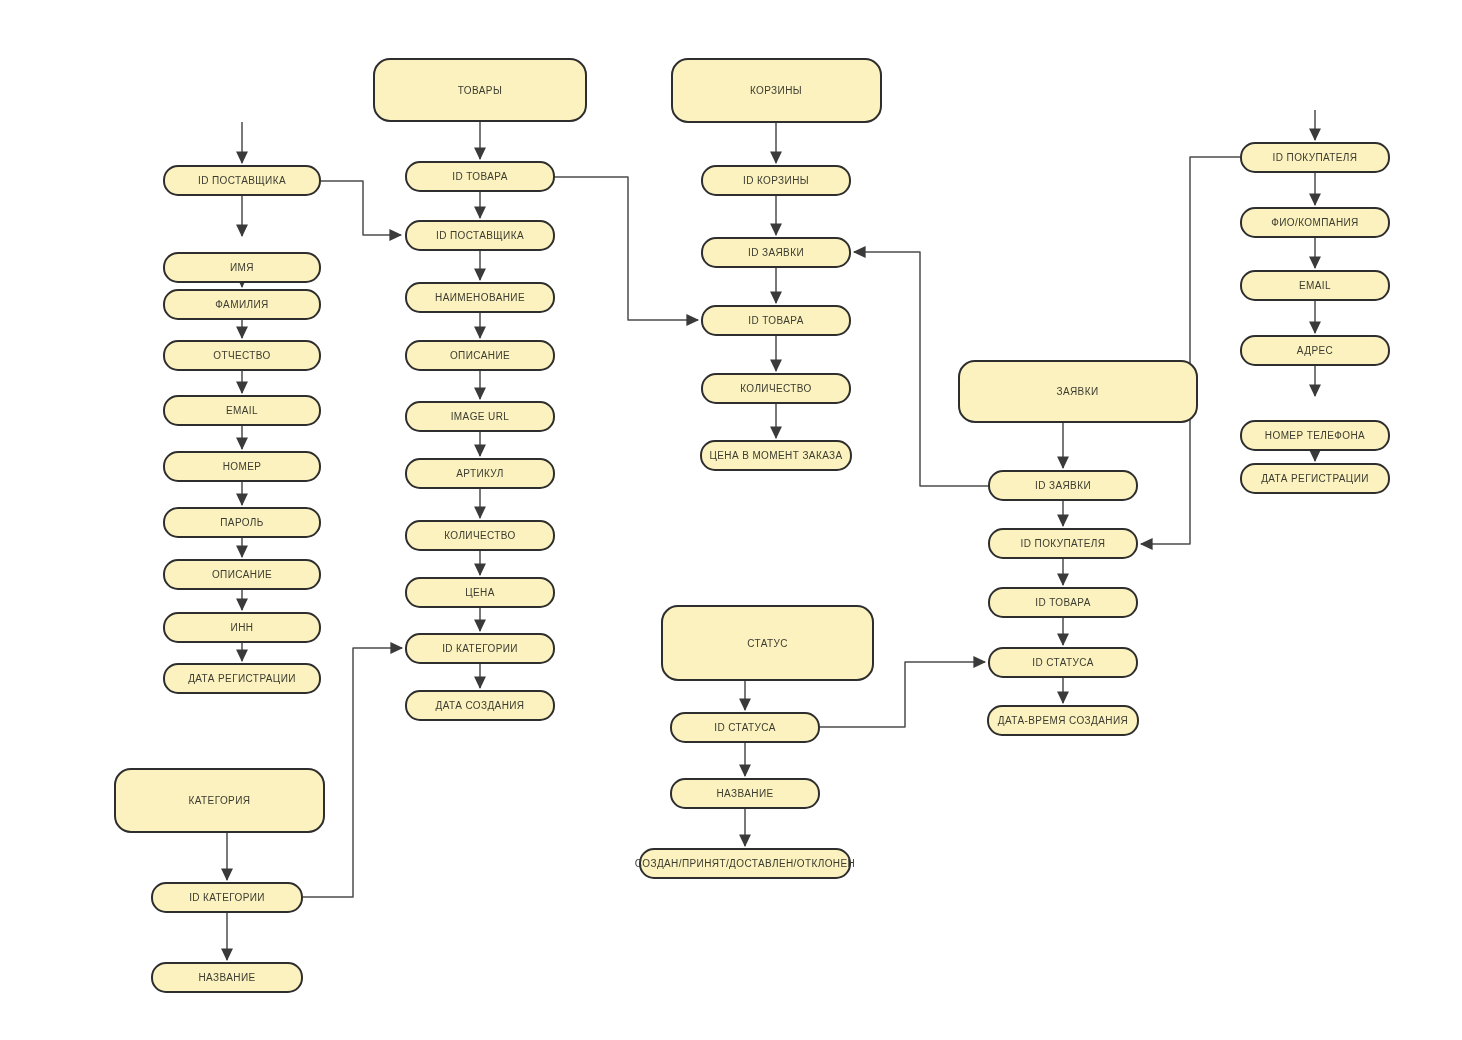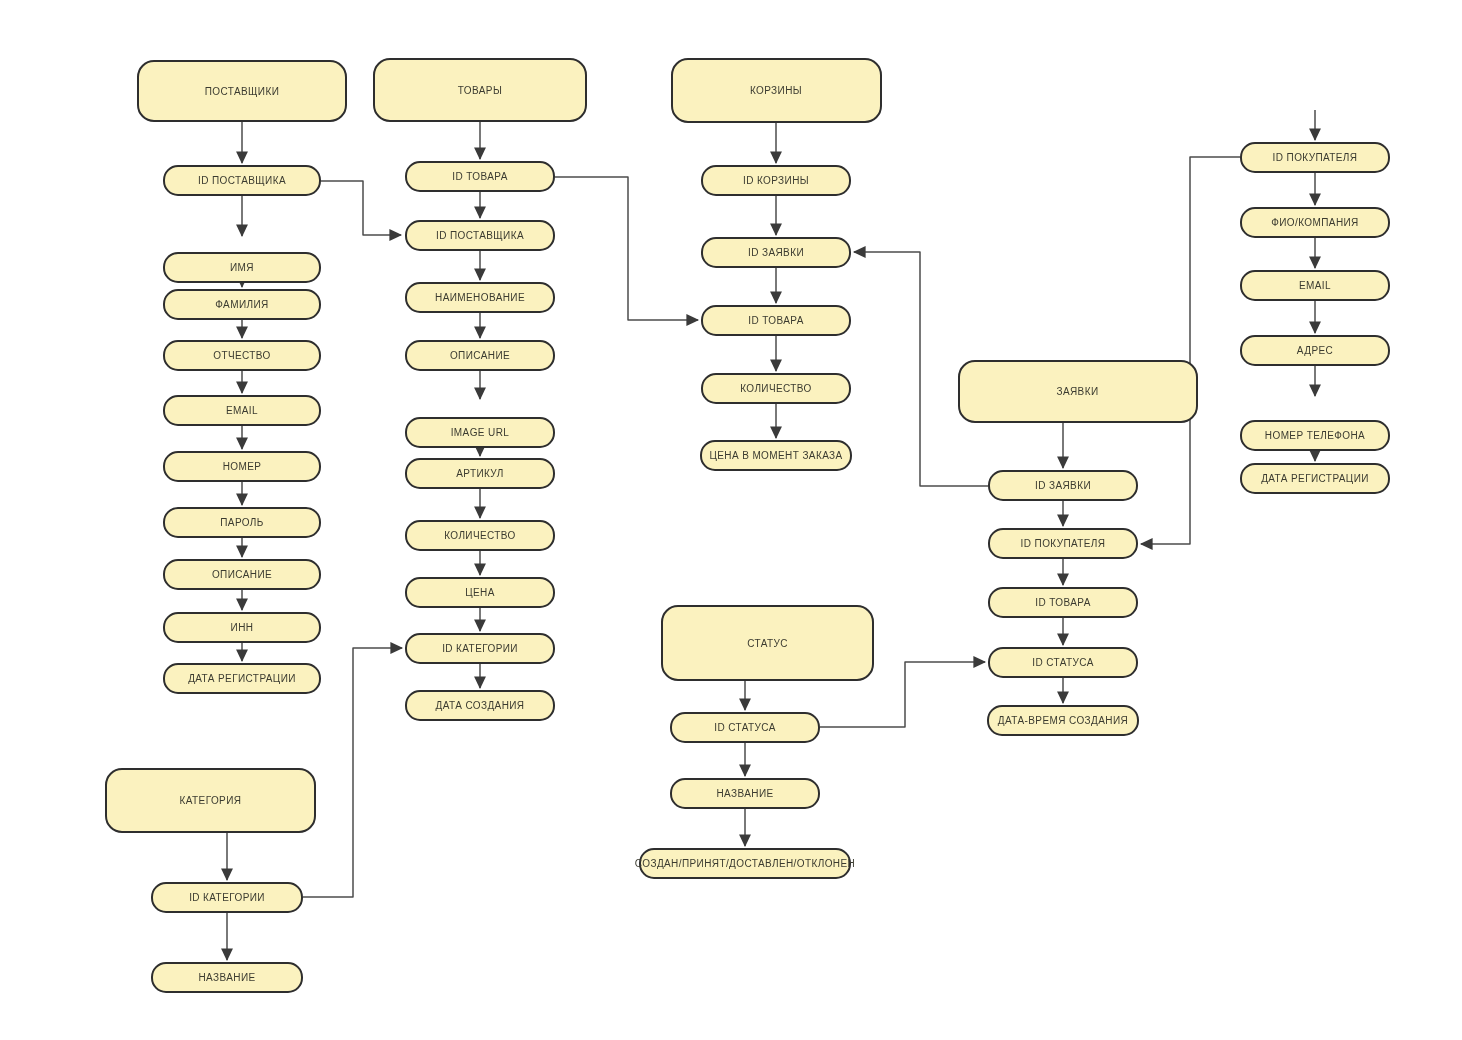--- a/index.html
+++ b/index.html
@@ -89,37 +89,36 @@
       <polyline points="745,809 745,846" class="wire" marker-end="url(#arrow)"></polyline>
       <polyline points="227,833 227,880" class="wire" marker-end="url(#arrow)"></polyline>
       <polyline points="227,913 227,960" class="wire" marker-end="url(#arrow)"></polyline>
       <polyline points="321,181 363,181 363,235 401,235" class="wire" marker-end="url(#arrow)"></polyline>
       <polyline points="555,177 628,177 628,320 698,320" class="wire" marker-end="url(#arrow)"></polyline>
       <polyline points="303,897 353,897 353,648 402,648" class="wire" marker-end="url(#arrow)"></polyline>
       <polyline points="820,727 905,727 905,662 985,662" class="wire" marker-end="url(#arrow)"></polyline>
       <polyline points="988,486 920,486 920,252 854,252" class="wire" marker-end="url(#arrow)"></polyline>
       <polyline points="1240,157 1190,157 1190,544 1141,544" class="wire" marker-end="url(#arrow)"></polyline>
     </svg>
-<div class="node header" style="left: 137px; top: 60px; width: 210px; height: 62px;">ПОСТАВЩИКИ</div>
     <div class="node attr" style="left: 163px; top: 165px; width: 158px; height: 31px;">ID ПОСТАВЩИКА</div>
     <div class="node attr" style="left: 163px; top: 252px; width: 158px; height: 31px;">ИМЯ</div>
     <div class="node attr" style="left: 163px; top: 289px; width: 158px; height: 31px;">ФАМИЛИЯ</div>
     <div class="node attr" style="left: 163px; top: 340px; width: 158px; height: 31px;">ОТЧЕСТВО</div>
     <div class="node attr" style="left: 163px; top: 395px; width: 158px; height: 31px;">EMAIL</div>
     <div class="node attr" style="left: 163px; top: 451px; width: 158px; height: 31px;">НОМЕР</div>
     <div class="node attr" style="left: 163px; top: 507px; width: 158px; height: 31px;">ПАРОЛЬ</div>
     <div class="node attr" style="left: 163px; top: 559px; width: 158px; height: 31px;">ОПИСАНИЕ</div>
     <div class="node attr" style="left: 163px; top: 612px; width: 158px; height: 31px;">ИНН</div>
     <div class="node attr" style="left: 163px; top: 663px; width: 158px; height: 31px;">ДАТА РЕГИСТРАЦИИ</div>
     <div class="node header" style="left: 373px; top: 58px; width: 214px; height: 64px;">ТОВАРЫ</div>
     <div class="node attr" style="left: 405px; top: 161px; width: 150px; height: 31px;">ID ТОВАРА</div>
     <div class="node attr" style="left: 405px; top: 220px; width: 150px; height: 31px;">ID ПОСТАВЩИКА</div>
     <div class="node attr" style="left: 405px; top: 282px; width: 150px; height: 31px;">НАИМЕНОВАНИЕ</div>
     <div class="node attr" style="left: 405px; top: 340px; width: 150px; height: 31px;">ОПИСАНИЕ</div>
-    <div class="node attr" style="left: 405px; top: 401px; width: 150px; height: 31px; margin-top: 16px;">IMAGE URL</div>
+    <div class="node attr" style="left: 405px; top: 401px; width: 150px; height: 31px;">IMAGE URL</div>
     <div class="node attr" style="left: 405px; top: 458px; width: 150px; height: 31px;">АРТИКУЛ</div>
     <div class="node attr" style="left: 405px; top: 520px; width: 150px; height: 31px;">КОЛИЧЕСТВО</div>
     <div class="node attr" style="left: 405px; top: 577px; width: 150px; height: 31px;">ЦЕНА</div>
     <div class="node attr" style="left: 405px; top: 633px; width: 150px; height: 31px;">ID КАТЕГОРИИ</div>
     <div class="node attr" style="left: 405px; top: 690px; width: 150px; height: 31px;">ДАТА СОЗДАНИЯ</div>
     <div class="node header" style="left: 670.5px; top: 58px; width: 211px; height: 65px;">КОРЗИНЫ</div>
     <div class="node attr" style="left: 701px; top: 165px; width: 150px; height: 31px;">ID КОРЗИНЫ</div>
     <div class="node attr" style="left: 701px; top: 237px; width: 150px; height: 31px;">ID ЗАЯВКИ</div>
     <div class="node attr" style="left: 701px; top: 305px; width: 150px; height: 31px;">ID ТОВАРА</div>
     <div class="node attr" style="left: 701px; top: 373px; width: 150px; height: 31px;">КОЛИЧЕСТВО</div>
@@ -133,16 +132,16 @@
     <div class="node attr" style="left: 1240px; top: 142px; width: 150px; height: 31px;">ID ПОКУПАТЕЛЯ</div>
     <div class="node attr" style="left: 1240px; top: 207px; width: 150px; height: 31px;">ФИО/КОМПАНИЯ</div>
     <div class="node attr" style="left: 1240px; top: 270px; width: 150px; height: 31px;">EMAIL</div>
     <div class="node attr" style="left: 1240px; top: 335px; width: 150px; height: 31px;">АДРЕС</div>
     <div class="node attr" style="left: 1240px; top: 398px; width: 150px; height: 31px; margin-top: 22px;">НОМЕР ТЕЛЕФОНА</div>
     <div class="node attr" style="left: 1240px; top: 463px; width: 150px; height: 31px;">ДАТА РЕГИСТРАЦИИ</div>
     <div class="node header" style="left: 661px; top: 605px; width: 213px; height: 76px;">СТАТУС</div>
     <div class="node attr" style="left: 670px; top: 712px; width: 150px; height: 31px;">ID СТАТУСА</div>
     <div class="node attr" style="left: 670px; top: 778px; width: 150px; height: 31px;">НАЗВАНИЕ</div>
     <div class="node attr" style="left: 639px; top: 848px; width: 212px; height: 31px;">СОЗДАН/ПРИНЯТ/ДОСТАВЛЕН/ОТКЛОНЕН</div>
-    <div class="node header" style="left: 105px; top: 768px; width: 211px; height: 65px;">КАТЕГОРИЯ</div>
+    <div class="node header" style="left: 114px; top: 768px; width: 211px; height: 65px;">КАТЕГОРИЯ</div>
     <div class="node attr" style="left: 151px; top: 882px; width: 152px; height: 31px;">ID КАТЕГОРИИ</div>
     <div class="node attr" style="left: 151px; top: 962px; width: 152px; height: 31px;">НАЗВАНИЕ</div>
   </div>
 
 </body></html>

